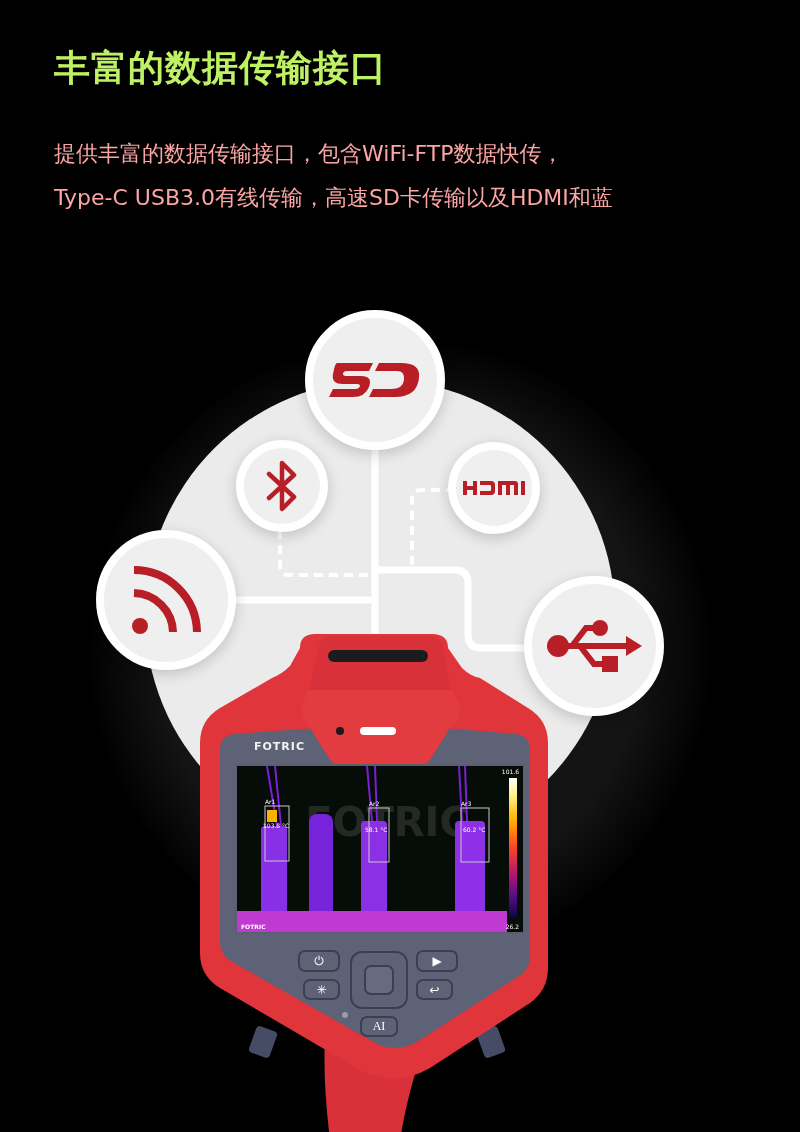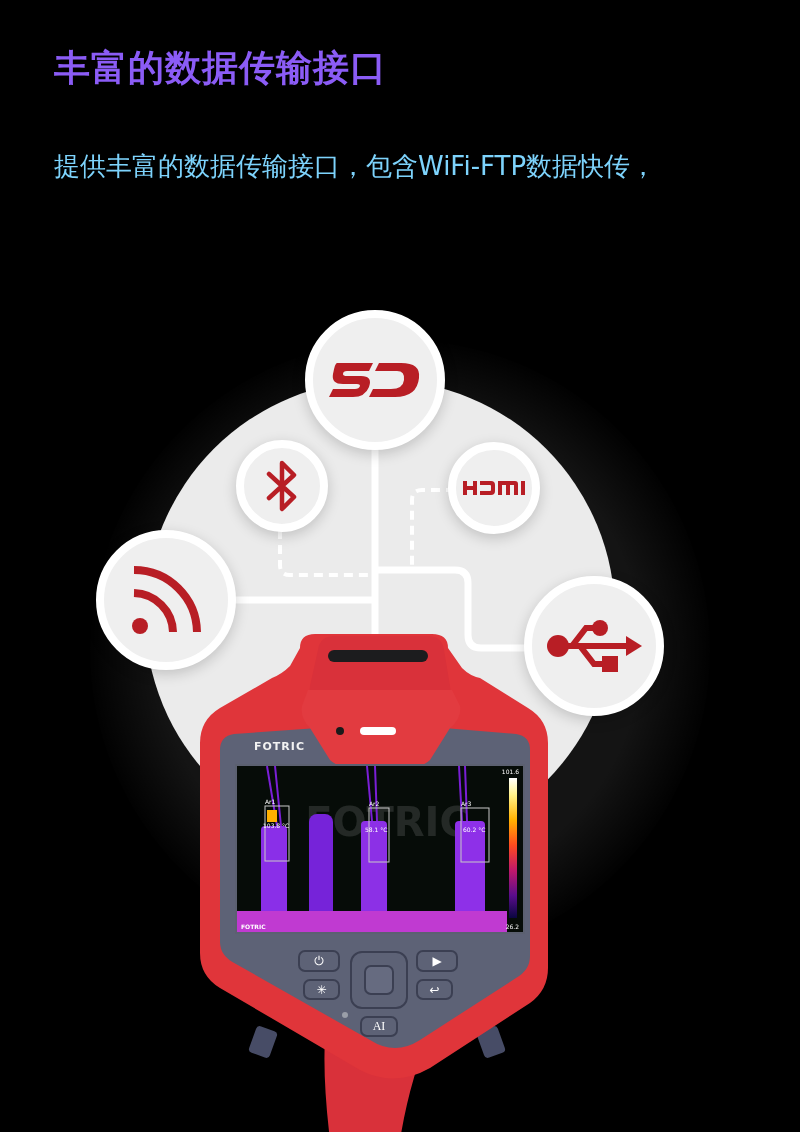--- a/index.html
+++ b/index.html
@@ -1,20 +1,20 @@
 <!DOCTYPE html>
 <html><head>
 <meta charset="utf-8">
 <style>
   * { box-sizing: border-box; margin: 0; padding: 0; }
   html, body { width: 800px; height: 1132px; background: #000; overflow: hidden; }
   body { position: relative; font-family: "DejaVu Sans", "Liberation Sans", sans-serif; color: #fff; }
 
-  .title { position: absolute; left: 54px; top: 44px; font-size: 36px; font-weight: bold; letter-spacing: 1px; color: #8b5cf6; }
-  .desc { position: absolute; left: 54px; top: 144px; width: 700px; font-size: 26px; line-height: 44px; color: #7dd3fc; }
+  .title { position: absolute; left: 54px; top: 44px; font-size: 36px; font-weight: bold; letter-spacing: 1px; color: #bef264; }
+  .desc { position: absolute; left: 54px; top: 132px; width: 700px; font-size: 22px; line-height: 44px; color: #fca5a5; }
   .desc span { display: block; white-space: nowrap; }
 
   .stage { position: absolute; left: 0; top: 280px; width: 800px; height: 852px; }
   .glow { position: absolute; left: 90px; top: 60px; width: 620px; height: 620px; border-radius: 50%;
           background: radial-gradient(circle, rgba(255,255,255,0.08) 55%, rgba(255,255,255,0) 72%); }
   .big-circle { position: absolute; left: 145px; top: 100px; width: 470px; height: 470px; border-radius: 50%;
           background: #ebebeb; }
 
   svg.lines { position: absolute; left: 0; top: 0; width: 800px; height: 852px; }
 
@@ -31,20 +31,21 @@
   .brand { position: absolute; font-weight: bold; letter-spacing: 1px; color: #f2f2f2; }
   .btn { position: absolute; background: #5d6276; border: 2px solid #3b3f52; border-radius: 7px;
          display: flex; align-items: center; justify-content: center; color: #fff; font-size: 12px; }
 </style>
 </head>
 <body>
 
 <h1 class="title">丰富的数据传输接口</h1>
 <div class="desc">
   <span>提供丰富的数据传输接口，包含WiFi-FTP数据快传，</span>
+  <span>Type-C USB3.0有线传输，高速SD卡传输以及HDMI和蓝</span>
 </div>
 
 <div class="stage">
   <div class="glow"></div>
   <div class="big-circle"></div>
 
   <svg class="lines" viewBox="0 0 800 852">
 
     <path d="M375 150 L375 380" stroke="#fff" stroke-width="7" fill="none"></path>
     <path d="M230 320 L375 320" stroke="#fff" stroke-width="7" fill="none"></path>

